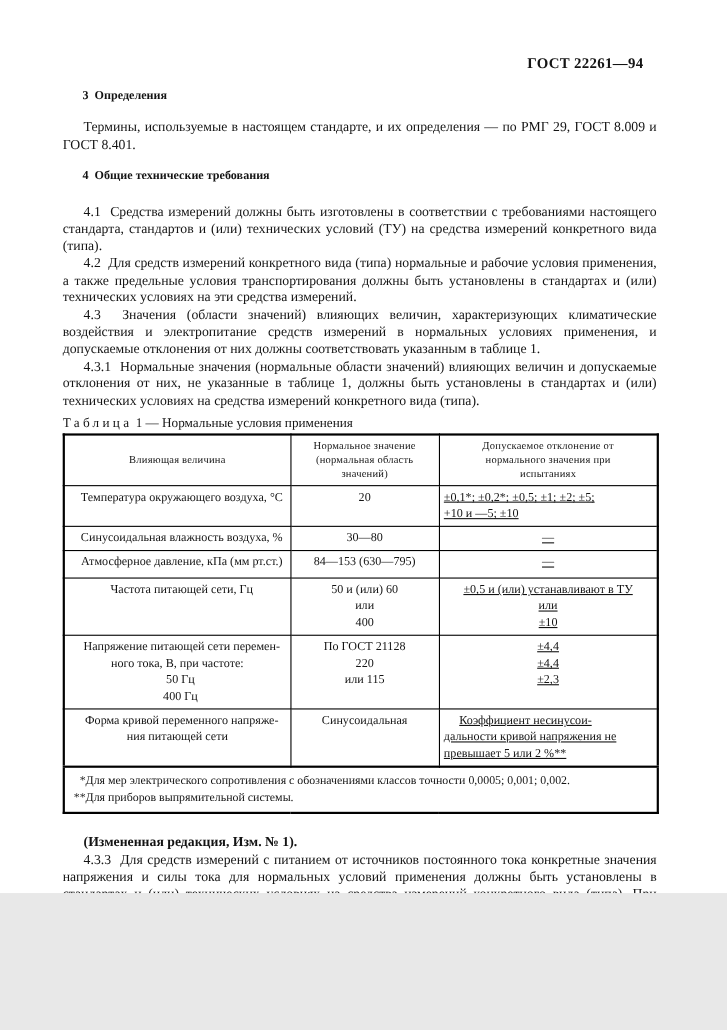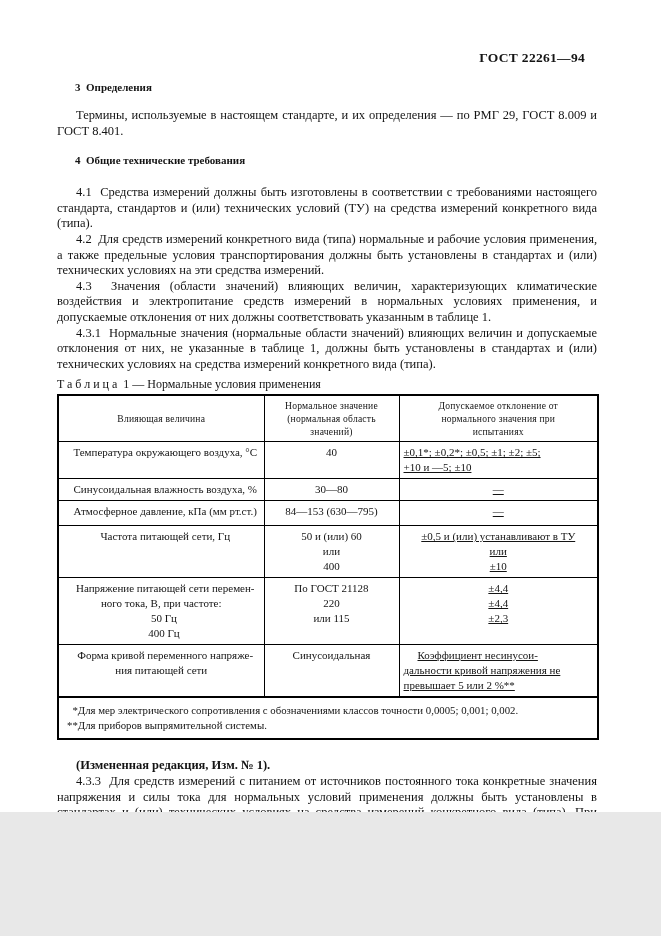--- a/index.html
+++ b/index.html
@@ -97,21 +97,21 @@
           <th>Нормальное значение
 (нормальная область значений)</th>
           <th>Допускаемое отклонение от
 нормального значения при
 испытаниях</th>
         </tr>
       </thead>
       <tbody>
         <tr style="height:36px">
           <td class="c1">Температура окружающего воздуха, °С</td>
-          <td class="c2">40</td>
+          <td class="c2">20</td>
           <td class="c3 left">±0,1*; ±0,2*; ±0,5; ±1; ±2; ±5;
 +10 и —5; ±10</td>
         </tr>
         <tr style="height:22px">
           <td class="c1">Синусоидальная влажность воздуха, %</td>
           <td class="c2">30—80</td>
           <td class="c3">—</td>
         </tr>
         <tr style="height:25px">
           <td class="c1">Атмосферное давление, кПа (мм рт.ст.)</td>

